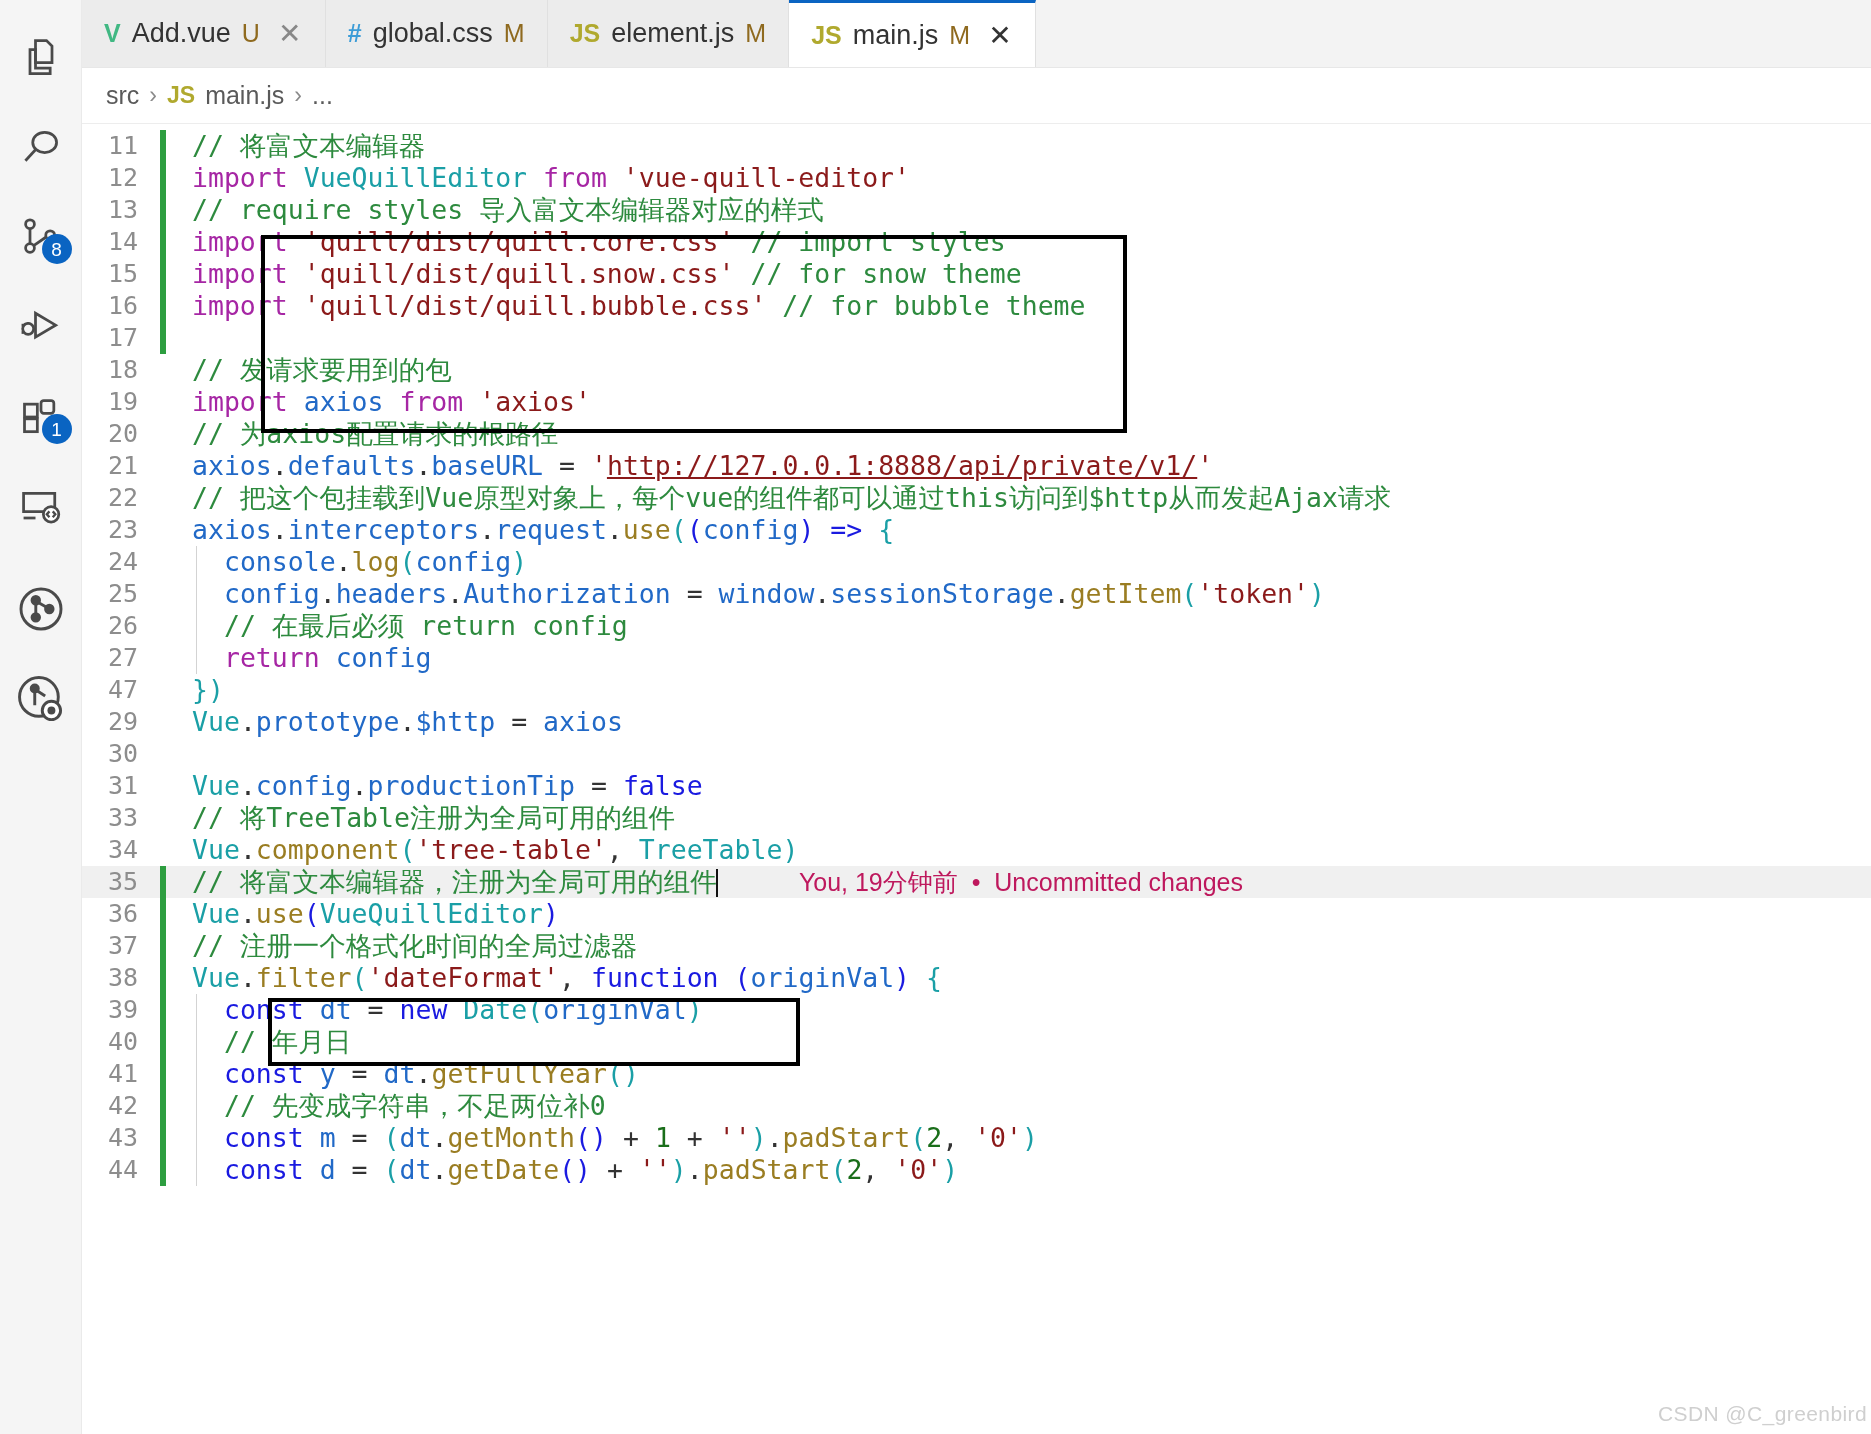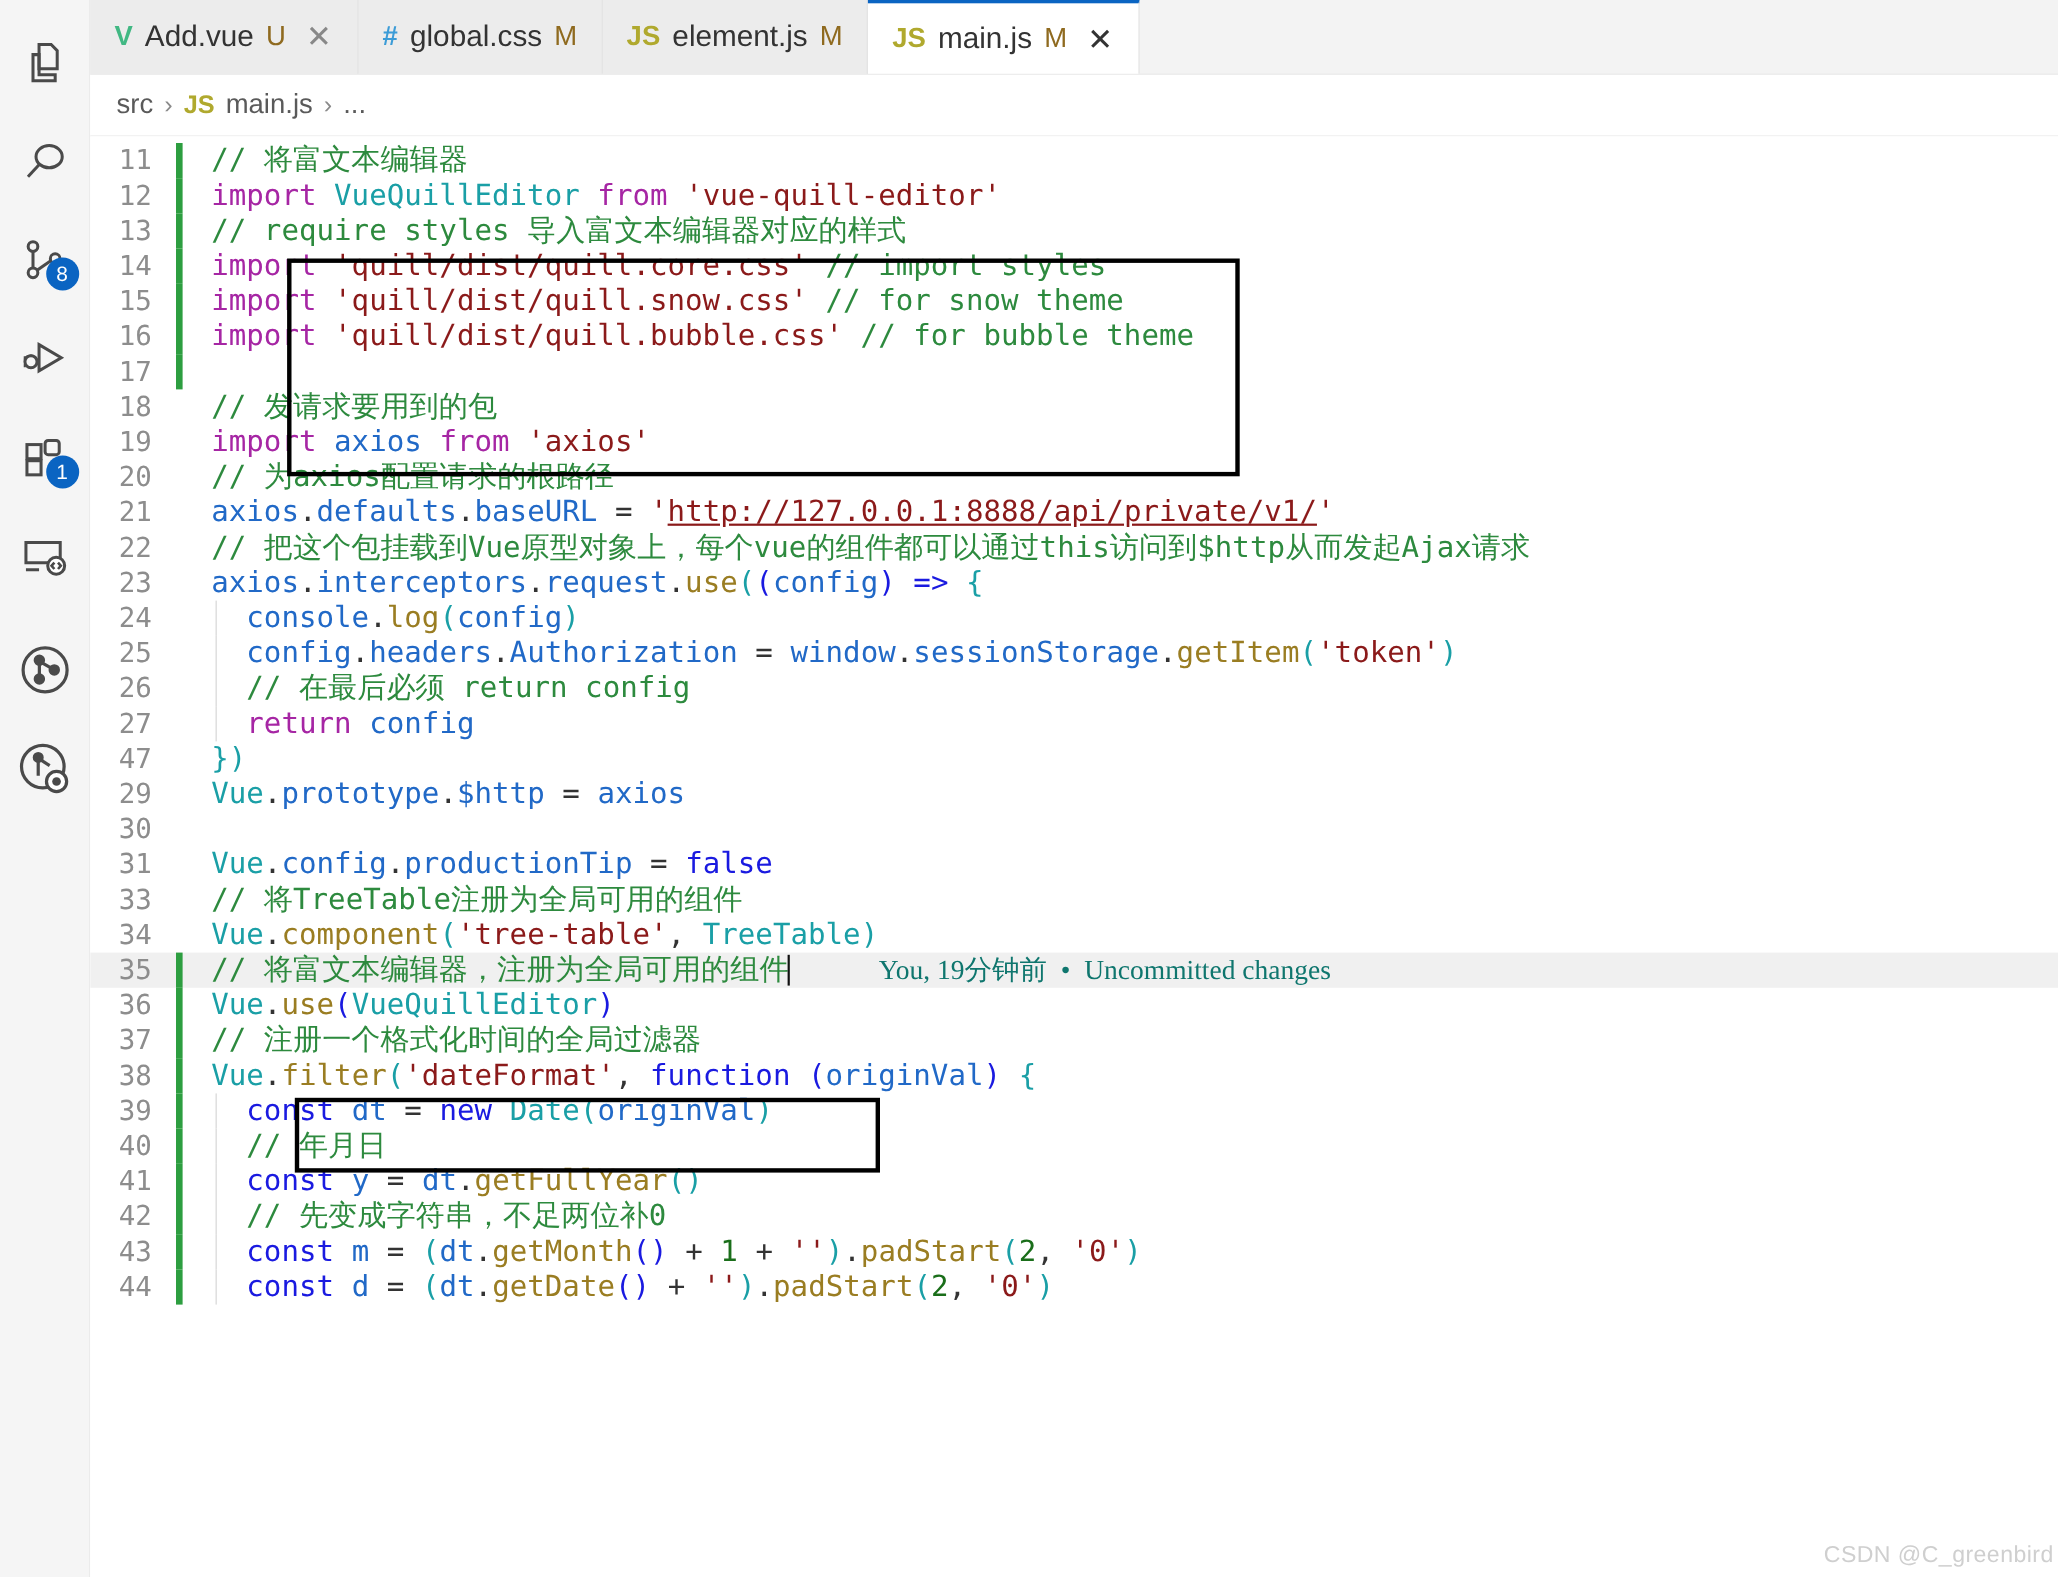--- a/index.html
+++ b/index.html
@@ -179,22 +179,22 @@
   .link { color: #8b1a1a; text-decoration: underline; text-decoration-color:#8b1a1a; cursor:pointer; }
 
   .cursor {
     display:inline-block;
     width: 2px; height: 28px;
     background: #111;
     vertical-align: -6px;
     margin: 0 -1px;
   }
   .blame {
-    color: #0f766e;
-    font-family: Liberation Serif, serif;
+    color: #be185d;
+    font-family: Liberation Sans, sans-serif;
     font-size: 25px;
     padding-left: 82px;
   }
 
   
   .annot {
     position: absolute;
     border: 4px solid #000;
     pointer-events: none;
     z-index: 20;

